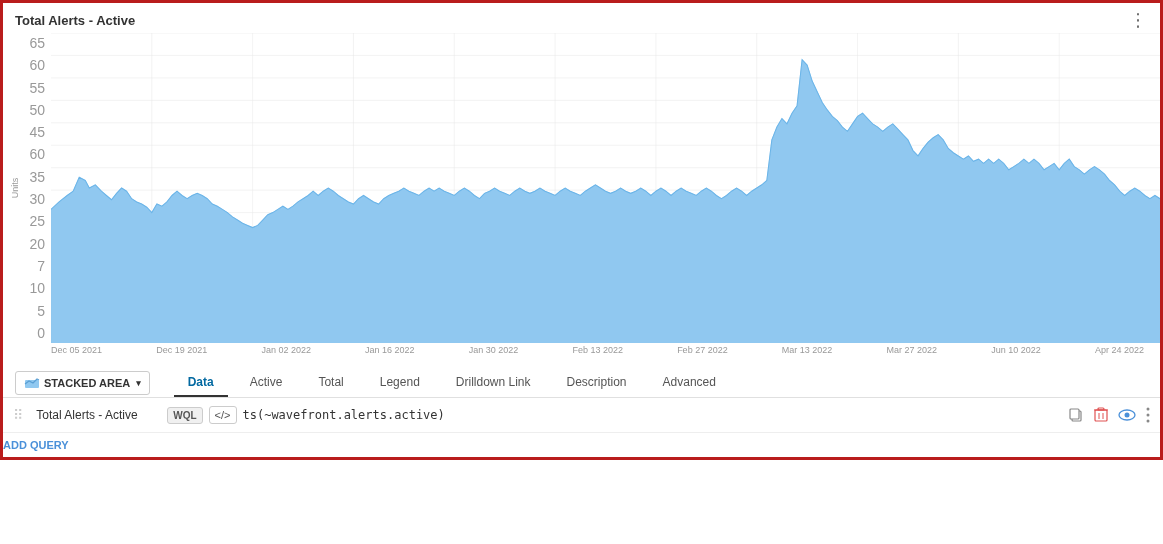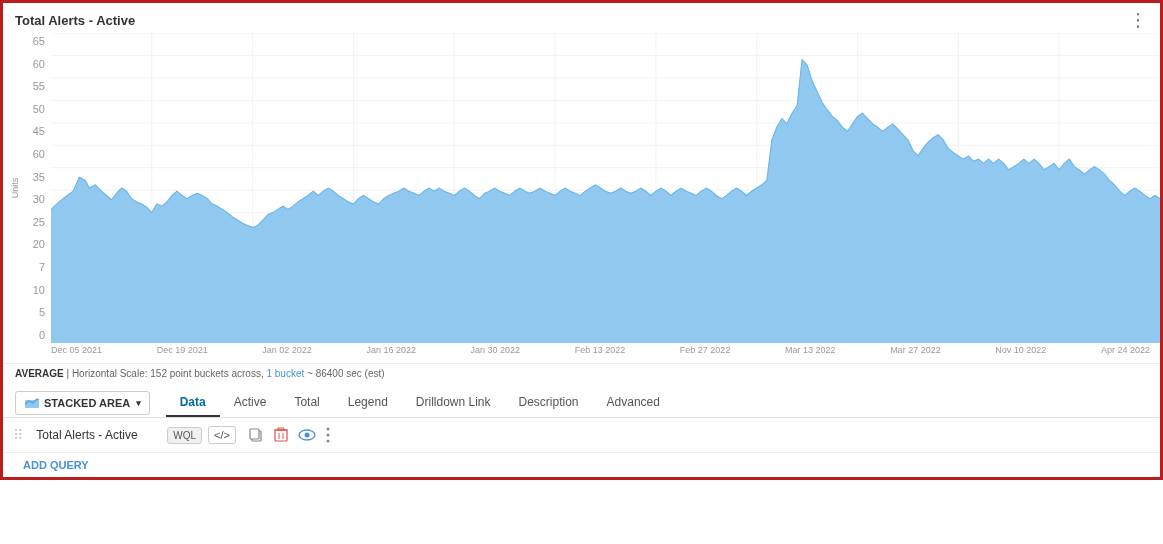--- a/index.html
+++ b/index.html
@@ -64,21 +64,21 @@
       position: absolute;
       left: 0;
       top: 0;
       height: 100%;
       display: flex;
       flex-direction: column-reverse;
       justify-content: space-between;
       padding: 2px 0;
     }
     .y-tick {
-      font-size: 11px;
+      font-size: 14px;
       color: #999;
       text-align: right;
       width: 42px;
     }
     .chart-footer {
       padding: 4px 12px;
       font-size: 10px;
       color: #666;
       border-top: 1px solid #eee;
     }
@@ -88,21 +88,21 @@
     }
     .chart-footer span.link {
       color: #4a90d9;
       cursor: pointer;
     }
     .tabs-bar {
       display: flex;
       align-items: center;
       padding: 6px 12px 0 12px;
       border-bottom: 1px solid #e0e0e0;
-      gap: 0;
+      gap: 8px;
     }
     .chart-type-btn {
       display: flex;
       align-items: center;
       gap: 4px;
       border: 1px solid #ccc;
       background: #fff;
       border-radius: 3px;
       padding: 4px 8px;
       cursor: pointer;
@@ -153,21 +153,21 @@
       overflow: hidden;
       text-overflow: ellipsis;
       white-space: nowrap;
     }
     .query-badge {
       background: #f0f0f0;
       border: 1px solid #ccc;
       border-radius: 3px;
       padding: 2px 5px;
       font-size: 10px;
-      font-weight: 400;
+      font-weight: 700;
       color: #555;
       cursor: pointer;
     }
     .query-code-btn {
       background: none;
       border: 1px solid #ccc;
       border-radius: 3px;
       padding: 2px 5px;
       font-size: 11px;
       cursor: pointer;
@@ -195,21 +195,21 @@
       padding: 2px;
       display: flex;
       align-items: center;
       justify-content: center;
     }
     .add-query-link {
       color: #4a90d9;
       font-size: 11px;
       font-weight: 600;
       cursor: pointer;
-      padding: 6px 20px;
+      padding: 6px 0;
       display: inline-block;
     }
     .chevron-icon {
       font-size: 9px;
       margin-left: 2px;
     }
     .x-axis-labels {
       display: flex;
       justify-content: space-between;
       padding: 2px 0 4px 0;
@@ -354,44 +354,37 @@
           L995,122 L1000,128
           L1005,122 L1010,118 L1015,125 L1020,128 L1025,132 L1030,128
           L1035,125 L1040,128 L1045,132 L1050,138 L1055,142 L1060,148
           L1065,152 L1070,148 L1075,145 L1080,148 L1085,152 L1090,155
           L1095,152 L1100,155
         " fill="none" stroke="#6ab4e8" stroke-width="1"></path>
       </svg>
     </div>
   </div>
   
-  <div style="padding-left:48px; padding-right:10px; padding-bottom:4px;">
+  <div style="padding-left:48px; padding-right:16px; padding-bottom:4px;">
     <div class="x-axis-labels" id="x-labels">
         <span>Dec 05 2021</span>
         <span>Dec 19 2021</span>
         <span>Jan 02 2022</span>
         <span>Jan 16 2022</span>
         <span>Jan 30 2022</span>
         <span>Feb 13 2022</span>
         <span>Feb 27 2022</span>
         <span>Mar 13 2022</span>
         <span>Mar 27 2022</span>
-        <span>Nov 10 2022</span>
+        <span>Jun 10 2022</span>
         <span>Apr 24 2022</span>
       </div>
   </div>
 
   
-  <div class="chart-footer">
-    <span class="avg">AVERAGE</span>
-    <span> | </span>
-    <span>Horizontal Scale: 152 point buckets across,</span>
-    <span class="link">1 bucket</span>
-    <span>~ 86400 sec (est)</span>
-  </div>
 
   
   <div class="tabs-bar">
 
     <button class="chart-type-btn">
       <svg class="chart-icon" viewBox="0 0 16 14">
         <rect x="1" y="4" width="14" height="8" fill="#90C8F0" rx="1"></rect>
         <polyline points="1,8 5,5 9,7 13,3 15,4" fill="none" stroke="#5a9fd4" stroke-width="1.2"></polyline>
       </svg>
       <span>STACKED AREA</span>
@@ -405,20 +398,21 @@
     <div class="tab">Description</div>
     <div class="tab">Advanced</div>
   </div>
 
   
   <div class="query-row">
     <span class="drag-handle">⠿</span>
     <span class="query-name">Total Alerts - Active</span>
     <button class="query-badge">WQL</button>
     <button class="query-code-btn">&lt;/&gt;</button>
+    <input class="query-input" type="text" value="ts(~wavefront.alerts.active)" style="">
     <div class="query-actions">
       <button class="query-action-btn">
         <svg width="16" height="16" viewBox="0 0 16 16">
           <rect x="4" y="4" width="9" height="10" rx="1" fill="none" stroke="#888" stroke-width="1.2"></rect>
           <rect x="2" y="2" width="9" height="10" rx="1" fill="white" stroke="#888" stroke-width="1.2"></rect>
         </svg>
       </button>
       <button class="query-action-btn">
         <svg width="14" height="16" viewBox="0 0 14 16">
           <rect x="1" y="3" width="12" height="11" rx="1" fill="none" stroke="#e05252" stroke-width="1.2"></rect>

